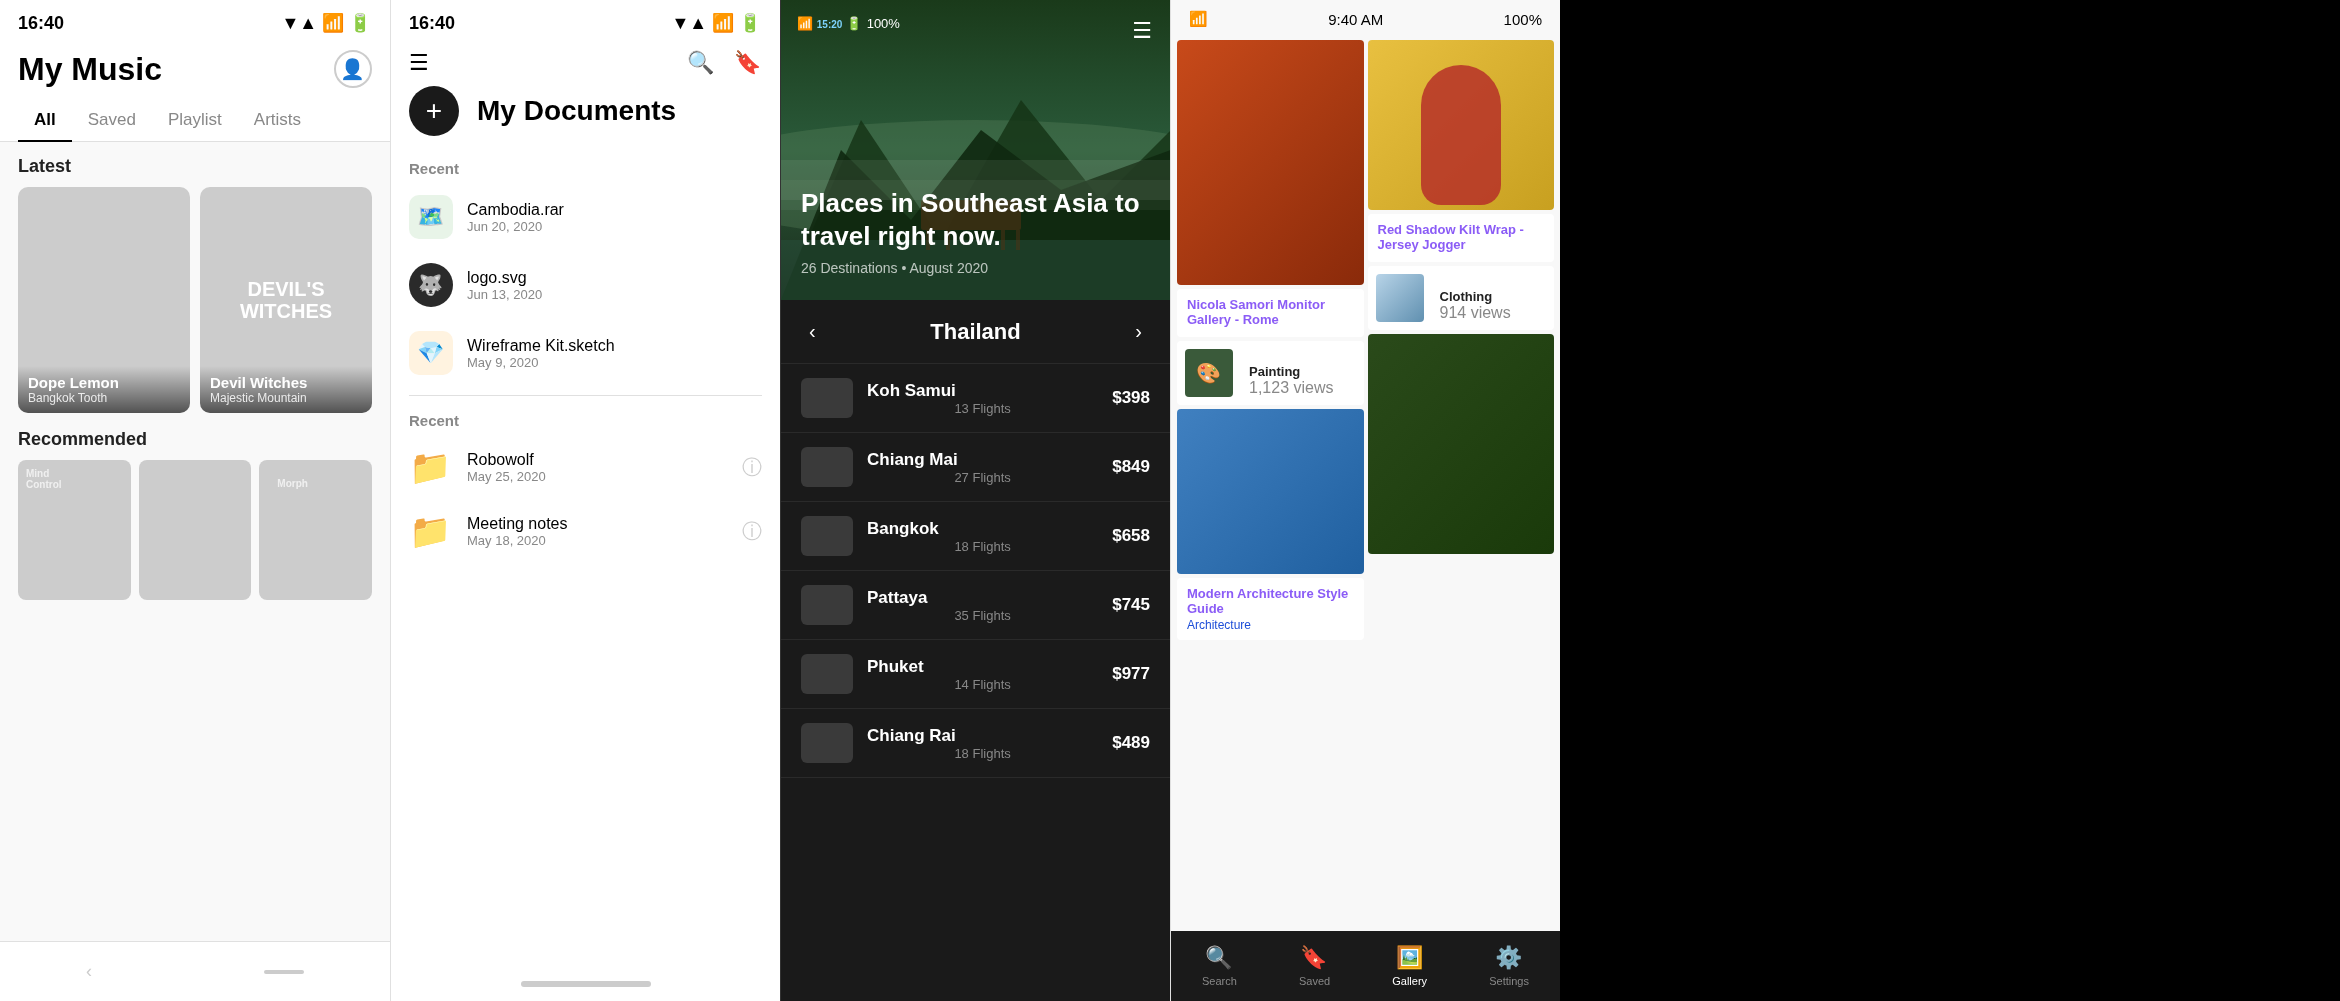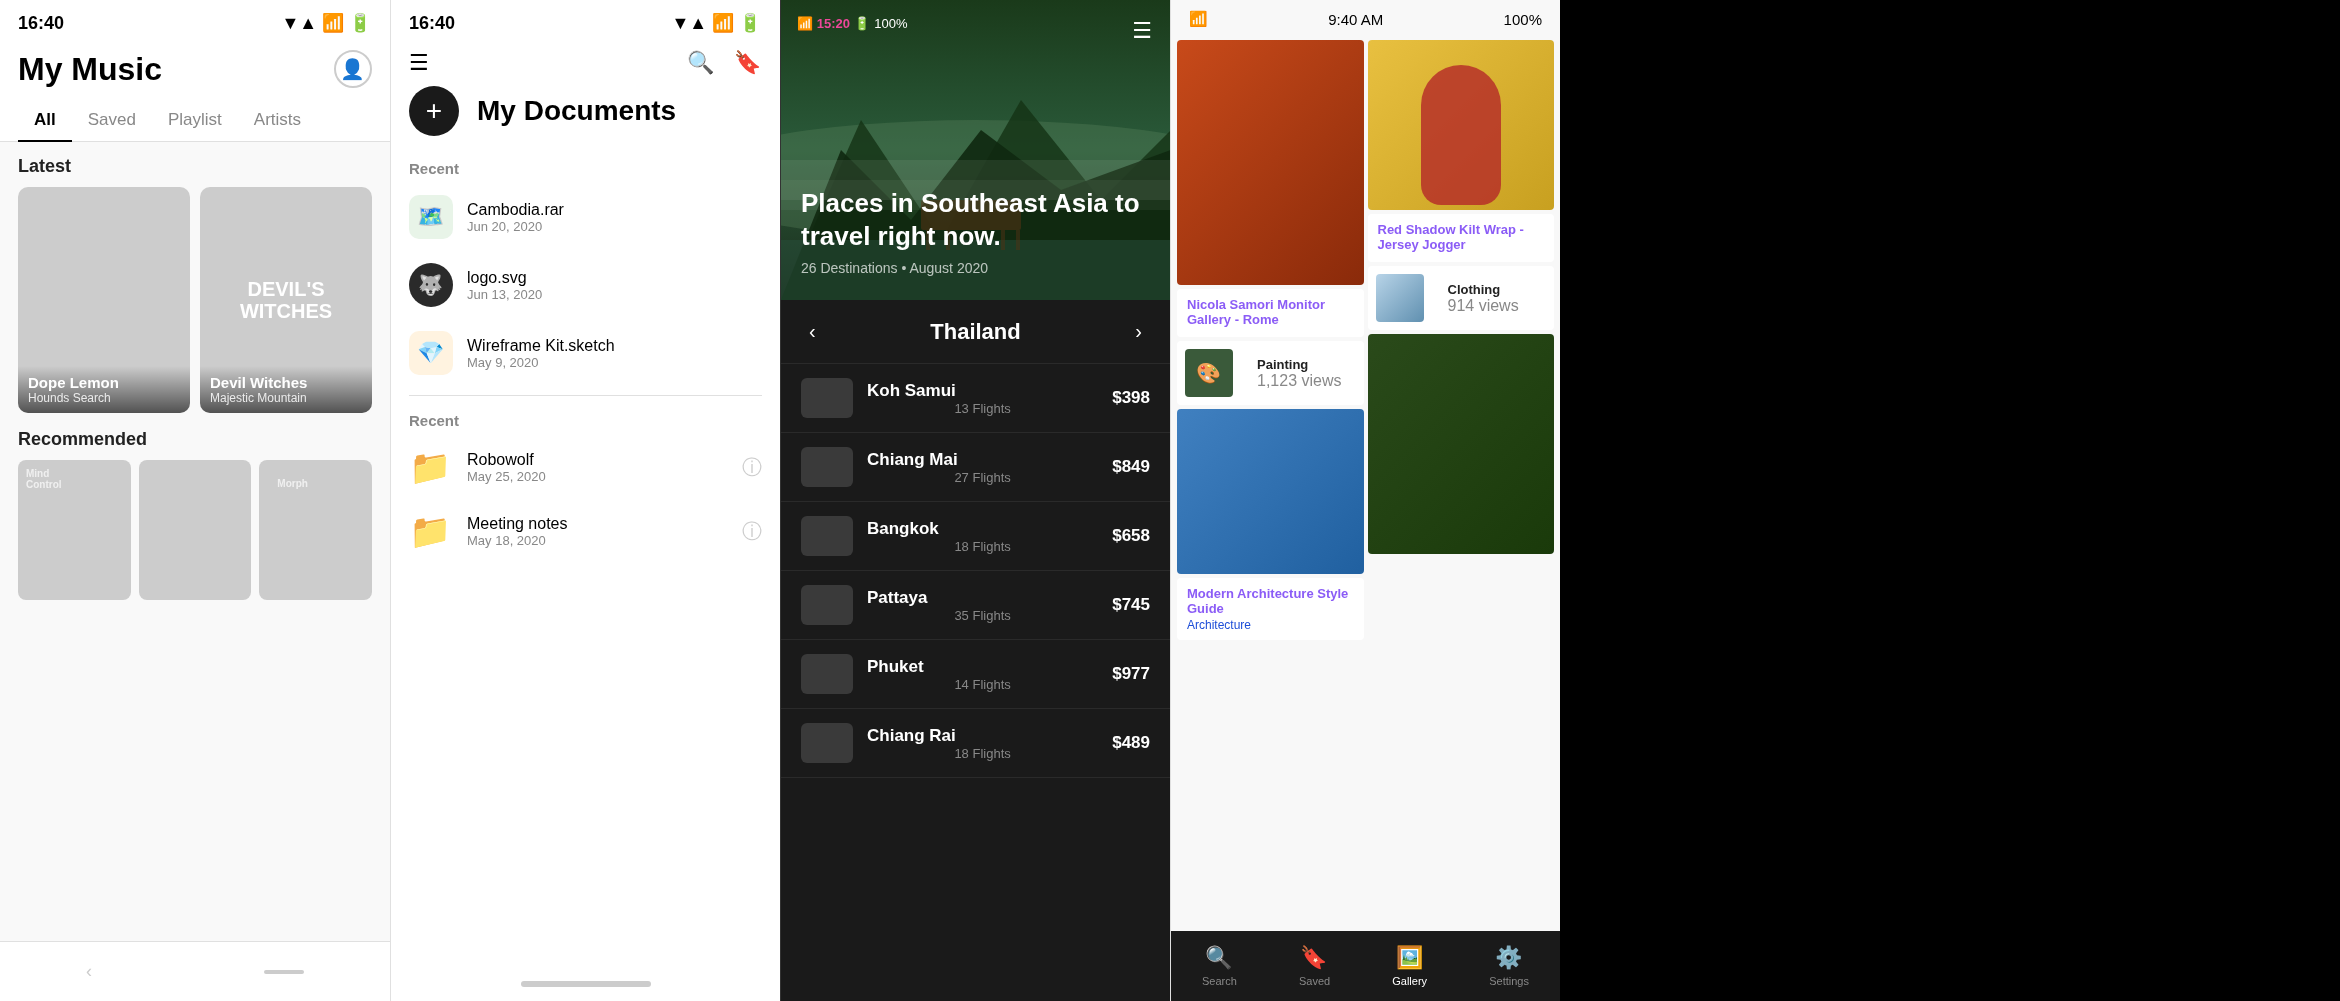--- a/index.html
+++ b/index.html
@@ -379,22 +379,22 @@
       font-weight: 600;
       color: #8b5cf6;
       margin-bottom: 2px;
     }
     .gallery-article-sub {
       font-size: 12px;
       color: #1d4ed8;
     }
     .gallery-thumb-row {
       display: flex;
-      align-items: center;
-      gap: 24px;
+      align-items: flex-end;
+      gap: 16px;
       background: #fff;
       border-radius: 4px;
       padding: 8px;
       margin-bottom: 4px;
     }
     .gallery-thumb-small {
       width: 48px; height: 48px;
       border-radius: 4px;
       flex-shrink: 0;
     }
@@ -442,21 +442,21 @@
     <div class="tab">Playlist</div>
     <div class="tab">Artists</div>
   </div>
   <div class="content">
     <div class="section-title">Latest</div>
     <div class="latest-grid">
       <div class="album-card album-dope-lemon">
         <div style="width:100%;height:185px;"></div>
         <div class="album-info">
           <div class="album-name">Dope Lemon</div>
-          <div class="artist-name">Hounds Search</div>
+          <div class="artist-name">Bangkok Tooth</div>
         </div>
       </div>
       <div class="album-card album-devil-witches">
         <div style="width:100%;height:226px;display:flex;align-items:center;justify-content:center;">
           <div style="text-align:center;padding:10px;">
             <div style="font-size:20px;font-weight:900;color:#fff;line-height:1.1;">DEVIL'S<br>WITCHES</div>
           </div>
         </div>
         <div class="album-info">
           <div class="album-name">Devil Witches</div>
@@ -573,21 +573,21 @@
         <rect x="165" y="230" width="4" height="20" fill="rgba(80,50,20,0.5)"></rect>
         <rect x="220" y="230" width="4" height="20" fill="rgba(80,50,20,0.5)"></rect>
         <rect x="235" y="230" width="4" height="20" fill="rgba(80,50,20,0.5)"></rect>
 
         <rect x="0" y="160" width="390" height="40" fill="rgba(200,220,200,0.1)"></rect>
         <rect x="0" y="180" width="390" height="30" fill="rgba(180,200,180,0.08)"></rect>
       </svg>
     </div>
     <div style="position:absolute;top:14px;left:16px;">
       <span style="color:#fff;font-size:13px;">📶 </span>
-      <span style="color:#ec4899;font-size:13px;font-weight:600;margin-top:32px;">15:20</span>
+      <span style="color:#7dd3fc;font-size:10px;font-weight:600;margin-top:32px;">15:20</span>
       <span style="color:#fff;font-size:13px;"> 🔋 </span>
       <span style="color:#fff;font-size:13px;">100%</span>
     </div>
     <div class="menu-icon">☰</div>
     <div class="hero-content">
       <div class="hero-title">Places in Southeast Asia to travel right now.</div>
       <div class="hero-meta">26 Destinations • August 2020</div>
     </div>
   </div>
 

